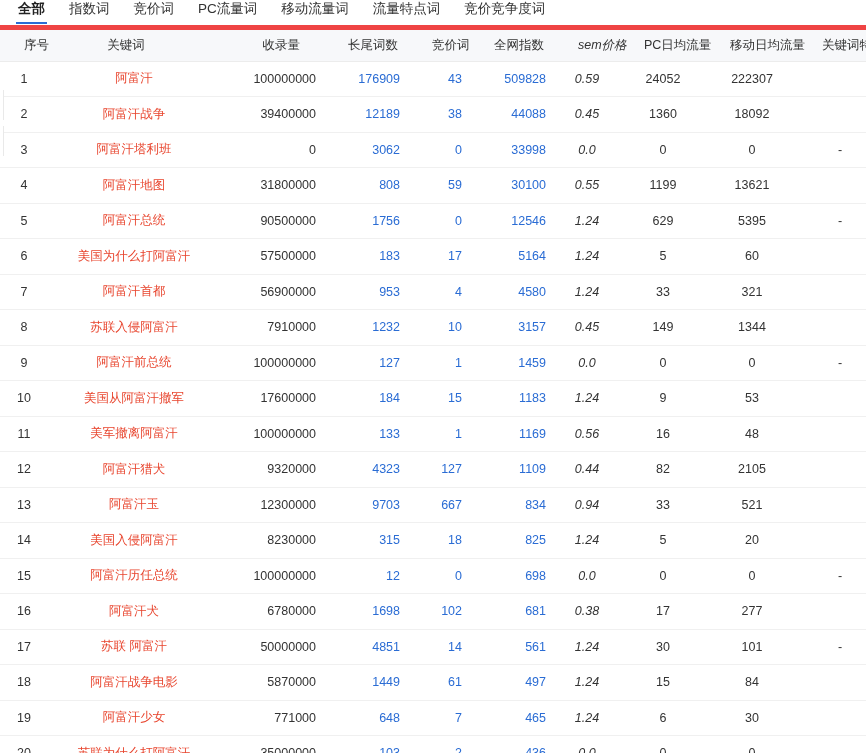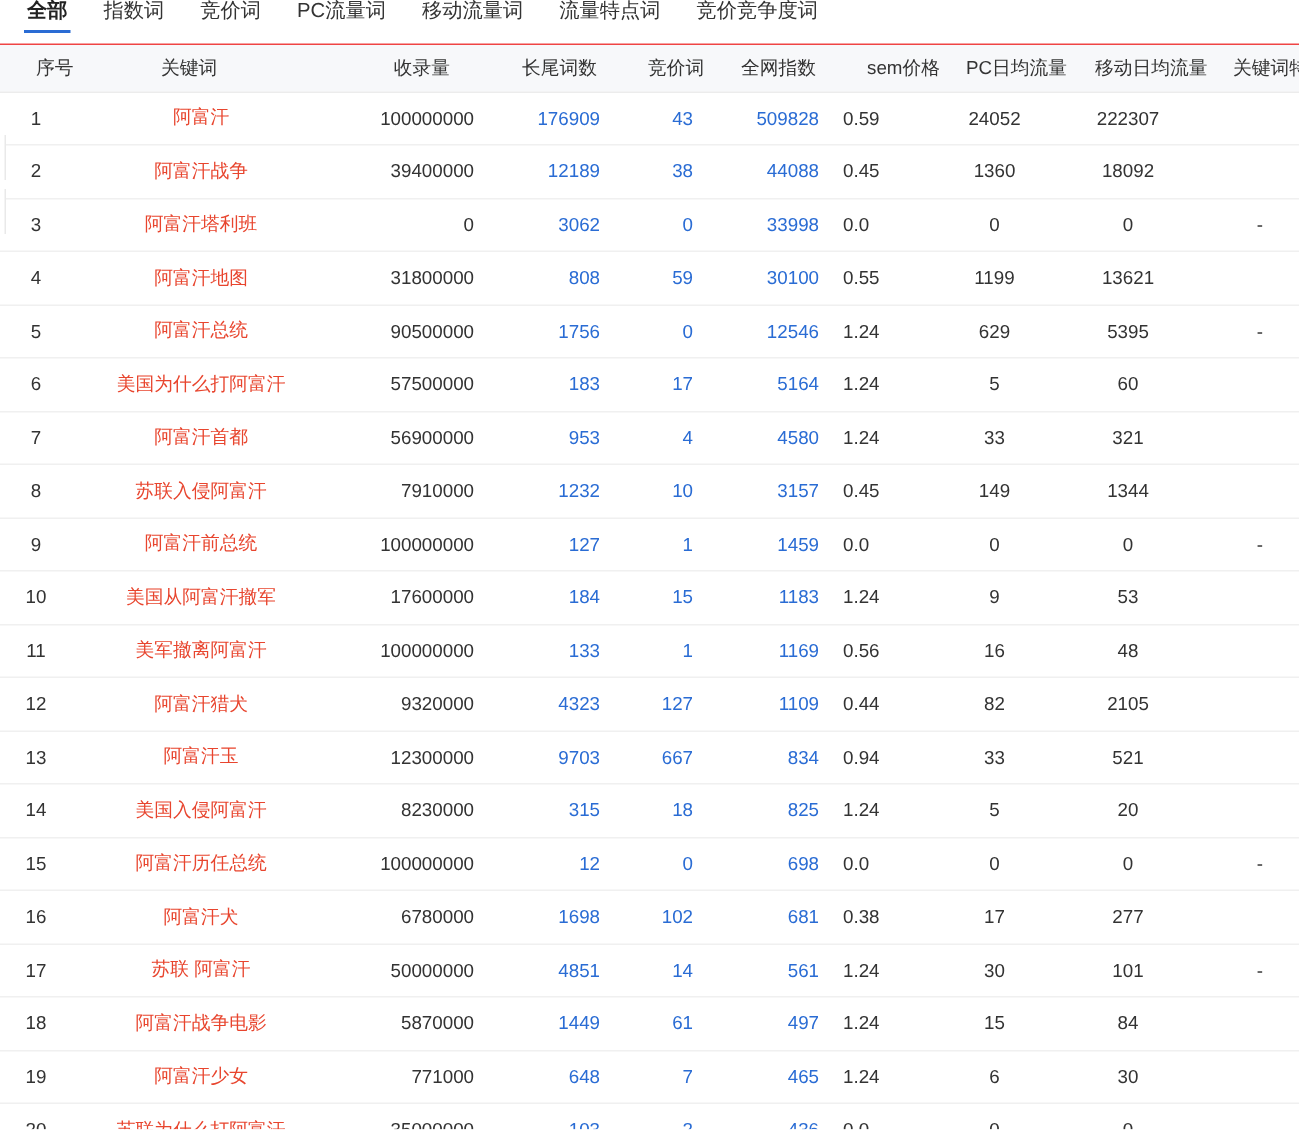--- a/index.html
+++ b/index.html
@@ -12,23 +12,23 @@
     width: 866px;
     height: 753px;
     position: relative;
     overflow: hidden;
     background: #fff;
   }
 
   
   .tabbar {
     display: flex;
-    align-items: flex-start;
+    align-items: center;
     height: 30px;
-    border-bottom: 1px solid #ef4444;
+    border-bottom: 5px solid #ef4444;
     padding-left: 6px;
     background: #fff;
   }
   .tab {
     font-size: 13.5px;
     color: #333;
     padding: 0 12px 7px 12px;
     line-height: 14px;
     white-space: nowrap;
     cursor: pointer;
@@ -79,21 +79,21 @@
     overflow: hidden;
     text-overflow: ellipsis;
   }
   
   .c-idx   { width: 44px;  text-align: center; }
   .c-kw    { width: 166px; text-align: center; padding-left: 14px !important; }
   .c-coll  { width: 110px; text-align: right; }
   .c-long  { width: 84px;  text-align: right; margin-top: 20px; }
   .c-bid   { width: 62px;  text-align: right; }
   .c-all   { width: 84px;  text-align: right; }
-  .c-sem   { width: 66px;  text-align: left; }
+  .c-sem   { width: 66px;  text-align: center; font-style: italic; }
   .c-pc    { width: 86px;  text-align: center; }
   .c-mob   { width: 92px;  text-align: center; }
   .c-feat  { width: 84px;  text-align: center; }
 
   thead .c-coll, thead .c-long, thead .c-bid, thead .c-all { text-align: right; }
   thead .c-kw { text-align: center; }
 
   .kwlink { color: #e8452e; cursor: pointer; }
   .numlink { color: #2a6cd4; cursor: pointer; }
   .dash { color: #999; }

